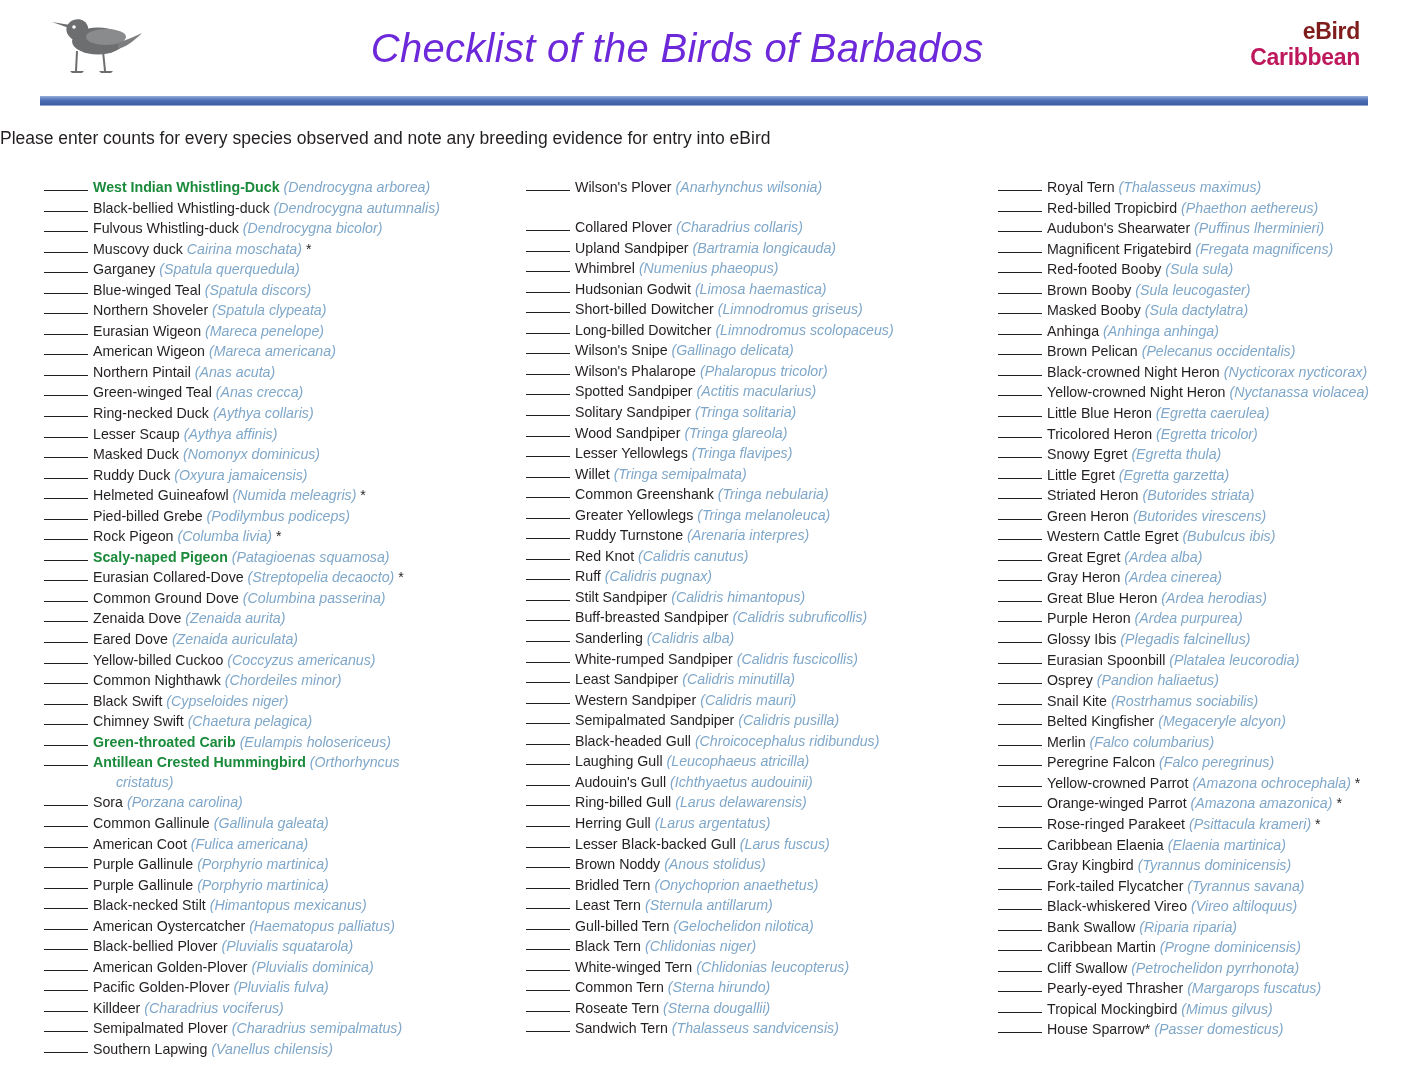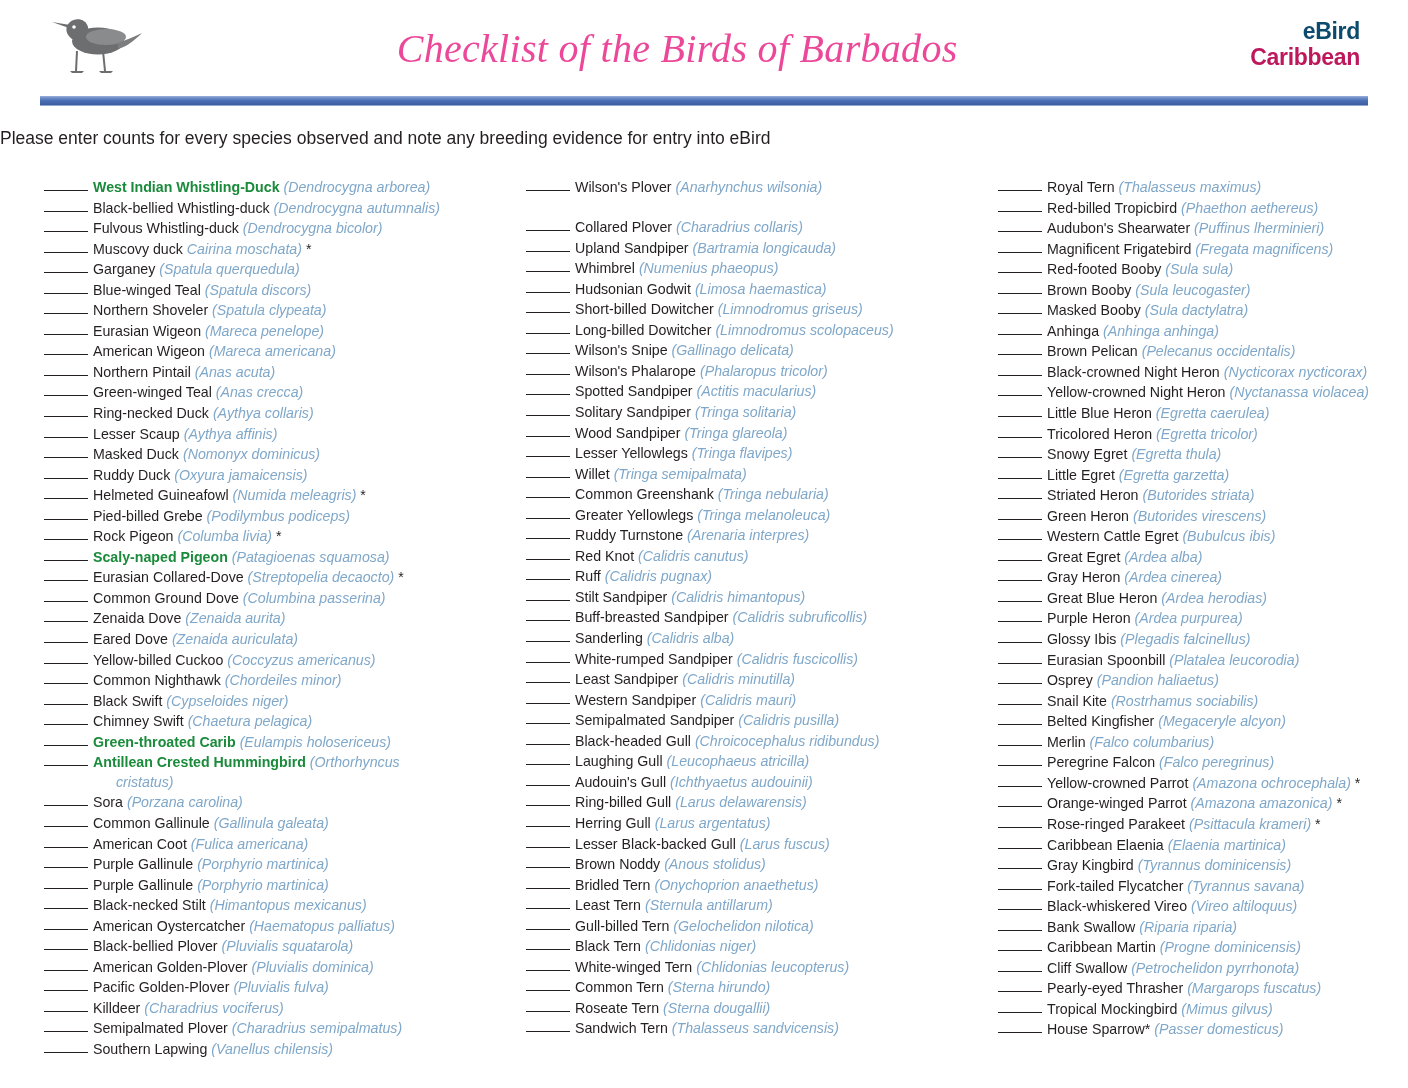--- a/index.html
+++ b/index.html
@@ -36,37 +36,37 @@
     height: 78px;
     position: relative;
     flex: 0 0 auto;
   }
   .title-wrap {
     flex: 1 1 auto;
     text-align: center;
     margin-left: -40px;
   }
   .doc-title {
-    font-family: Liberation Serif, serif;
+    font-family: Liberation Sans, sans-serif;
     font-style: italic;
     font-size: 40px;
     letter-spacing: 0.3px;
-    color: #ec4899;
+    color: #6d28d9;
     white-space: nowrap;
   }
   .brand {
     flex: 0 0 auto;
     text-align: right;
     line-height: 1.12;
     padding-bottom: 6px;
   }
   .brand .brand-ebird {
     font-size: 23px;
     font-weight: bold;
-    color: #0c4a6e;
+    color: #7f1d1d;
     letter-spacing: -0.3px;
   }
   .brand .brand-caribbean {
     font-size: 23px;
     font-weight: bold;
     color: #be185d;
     letter-spacing: -0.3px;
   }
 
   .rule {

